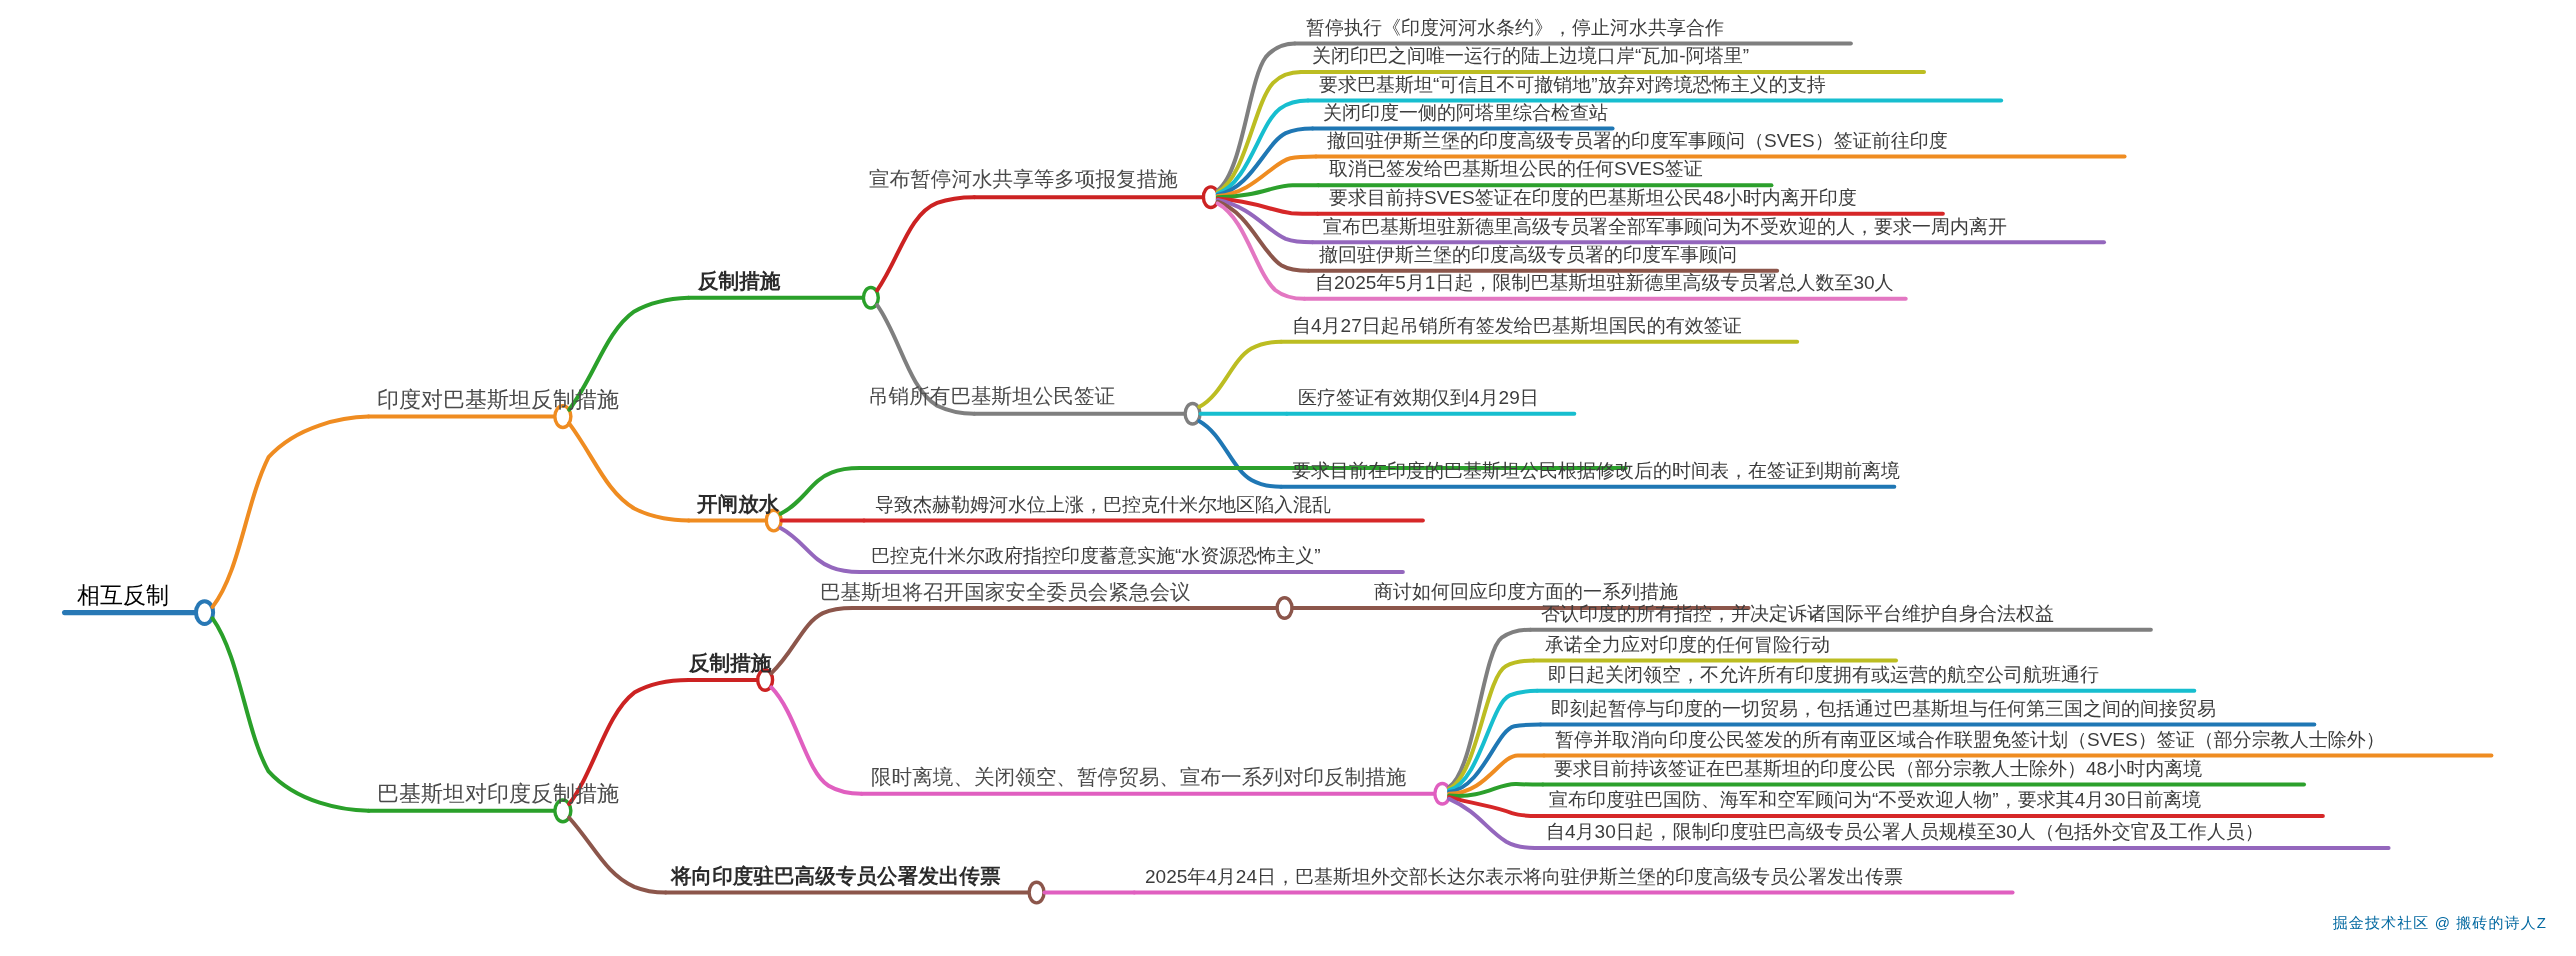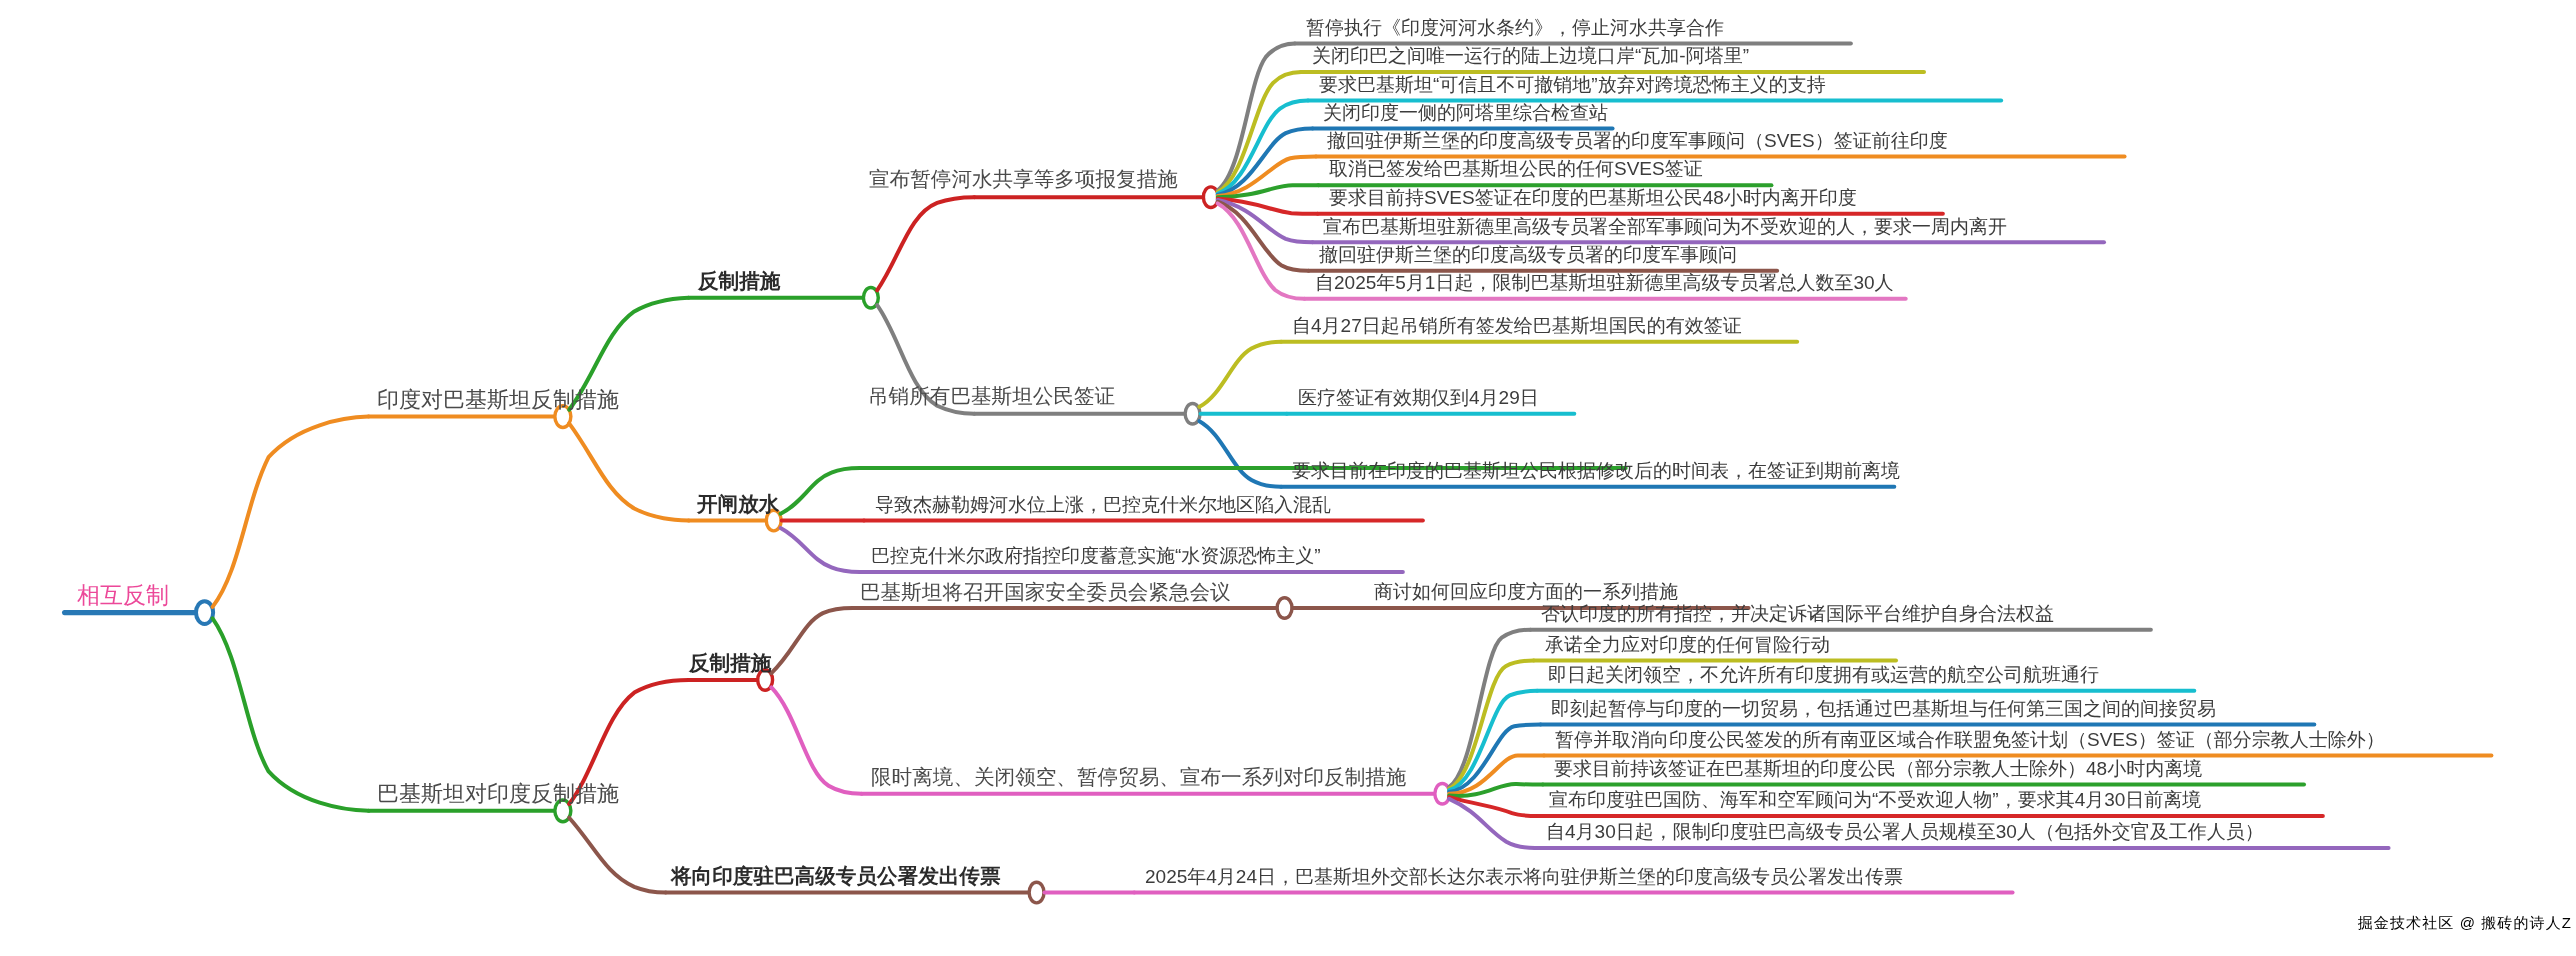--- a/index.html
+++ b/index.html
@@ -1,26 +1,26 @@
 <!DOCTYPE html>
 <html style="font-size:9.1px"><head>
 <meta charset="utf-8">
 <style>
   html,body{margin:0;padding:0;background:#fff;}
   body{font-family:"Liberation Sans","DejaVu Sans",sans-serif;}
   #stage{position:relative;width:2576px;height:956px;background:#ffffff;overflow:hidden;}
   #wires{position:absolute;left:0;top:0;width:2576px;height:956px;}
   .node{position:absolute;white-space:nowrap;color:#3b3b3b;line-height:1;}
   .node span{display:inline-block;}
-  .lvl-root{font-size:23px;color:#ec4899;}
+  .lvl-root{font-size:23px;color:#000000;}
   .lvl-1{font-size:22px;color:#4a4a4a;}
   .lvl-2{font-size:20.6px;font-weight:bold;color:#2b2b2b;}
   .lvl-3{font-size:20.6px;color:#4a4a4a;}
   .lvl-4{font-size:19px;color:#3c3c3c;}
-  .watermark{position:absolute;right:4px;bottom:23px;font-size:15px;color:#000000;letter-spacing:1.1px;white-space:nowrap;}
+  .watermark{position:absolute;right:29px;bottom:23px;font-size:15px;color:#0369a1;letter-spacing:1.1px;white-space:nowrap;}
 </style>
 </head>
 <body>
 
 <div id="stage">
 
   <svg id="wires" viewBox="0 0 4508 1673" xmlns="http://www.w3.org/2000/svg">
     <g fill="none" stroke-linecap="round">
 
       <line x1="113" y1="1072" x2="346" y2="1072" stroke="#2878b5" stroke-width="9"></line>
@@ -176,21 +176,21 @@
   </div>
 
   <div class="node lvl-3" style="left:869px;top:169px;">
     <span>宣布暂停河水共享等多项报复措施</span>
   </div>
 
   <div class="node lvl-3" style="left:868px;top:386px;">
     <span>吊销所有巴基斯坦公民签证</span>
   </div>
 
-  <div class="node lvl-3" style="left:860px;top:582px;text-align:right;">
+  <div class="node lvl-3" style="left:820px;top:582px;text-align:right;">
     <span>巴基斯坦将召开国家安全委员会紧急会议</span>
   </div>
 
   <div class="node lvl-3" style="left:871px;top:767px;">
     <span>限时离境、关闭领空、暂停贸易、宣布一系列对印反制措施</span>
   </div>
 
   <div class="node lvl-4" style="left:1306px;top:17.7px;">
     <span>暂停执行《印度河河水条约》，停止河水共享合作</span></div>
   <div class="node lvl-4" style="left:1312px;top:46px;">

